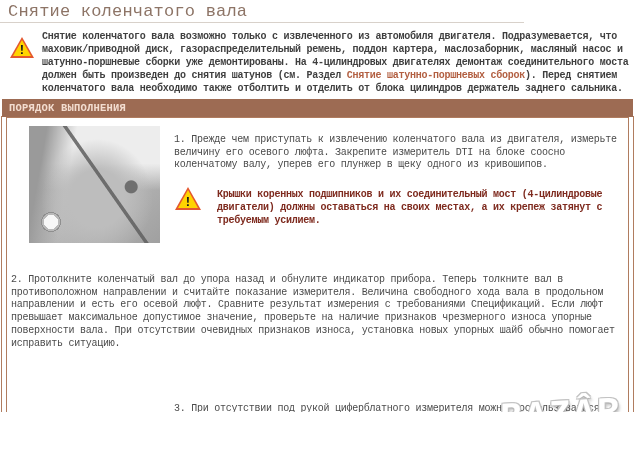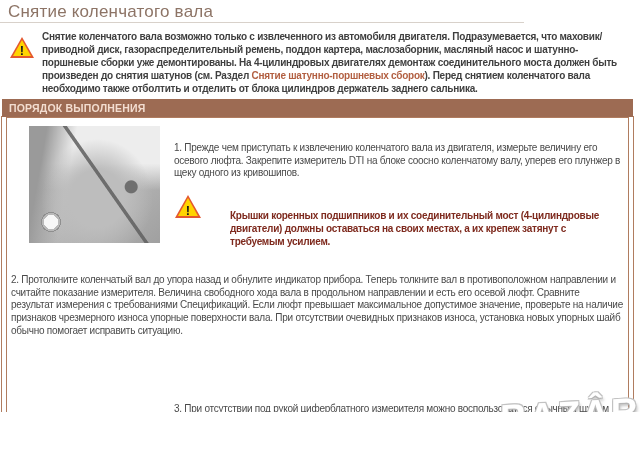--- a/index.html
+++ b/index.html
@@ -1,17 +1,17 @@
 <!DOCTYPE html>
 <html lang="ru"><head>
 <meta charset="utf-8">
 <style>
   html,body{margin:0;padding:0;}
   .page{position:relative;width:640px;height:412px;background:#fff;overflow:hidden;
-        font-family:Liberation Sans, sans-serif;}
+        font-family:Liberation Mono, monospace;}
 
   .page-title{position:absolute;left:8px;top:2px;margin:0;font-size:17px;font-weight:400;
               color:#8d7466;letter-spacing:0.2px;}
   .title-rule{position:absolute;left:0;top:22px;width:524px;height:1px;background:#d8d1ca;}
 
   
   .warn-tri{position:relative;flex:0 0 auto;width:24px;height:21px;
             clip-path:polygon(50% 0,100% 100%,0 100%);background:#e4572e;}
   .warn-tri .tri-inner{position:absolute;left:3px;right:3px;top:3px;bottom:2px;
             clip-path:polygon(50% 0,100% 100%,0 100%);background:#ffd400;}
@@ -49,25 +49,25 @@
     background:
       linear-gradient(90deg,rgba(0,0,0,0) 0 55%,#e4e4e4 58% 72%,#ababab 74%,rgba(0,0,0,0) 77%),
       linear-gradient(168deg,rgba(0,0,0,0) 0 38%,#dedede 40% 47%,rgba(0,0,0,0) 49%),
       radial-gradient(ellipse at 42% 82%,#7d7d7d 0 16%,rgba(0,0,0,0) 40%),
       linear-gradient(90deg,#9b9b9b 0 16%,rgba(0,0,0,0) 30%),
       linear-gradient(160deg,#cwhite,#9f9f9f),
       linear-gradient(160deg,#cfcfcf,#9f9f9f);}
   .photo-3{left:22px;top:322px;width:133px;height:60px;
     background:linear-gradient(180deg,#c4c4c4,#8e8e8e);}
 
-  .step1-content{position:absolute;left:167px;top:24px;width:458px;}
+  .step1-content{position:absolute;left:167px;top:16px;width:458px;}
   .step-text{margin:0;font-size:10px;line-height:12.7px;letter-spacing:-0.25px;color:#4a4a4a;}
   .inline-warning{margin-top:13px;display:flex;gap:12px;align-items:flex-start;padding-left:1px;}
   .inline-warning .warn-tri{margin-top:2px;width:26px;height:23px;}
-  .inline-warning-text{margin:17px;width:414px;font-size:10px;font-weight:bold;
+  .inline-warning-text{margin:4px;width:414px;font-size:10px;font-weight:bold;
                        line-height:12.7px;letter-spacing:-0.25px;color:#7e2a1e;}
 
   .step2-para{position:absolute;left:4px;top:156px;width:613px;}
   .step3-content{position:absolute;left:167px;top:237px;width:458px;margin-top:48px;}
 
   .watermark{position:absolute;left:500px;top:394px;font-size:37px;font-weight:800;
              color:#ffffff;letter-spacing:2px;transform:rotate(-3deg) skewX(-3deg);
              text-shadow:-1px -1px 0 #c2c2c2,1px -1px 0 #c2c2c2,-1px 1px 0 #b5b5b5,
                           1px 1px 0 #b5b5b5,2px 3px 3px rgba(120,120,120,.45);
              z-index:5;white-space:nowrap;}

